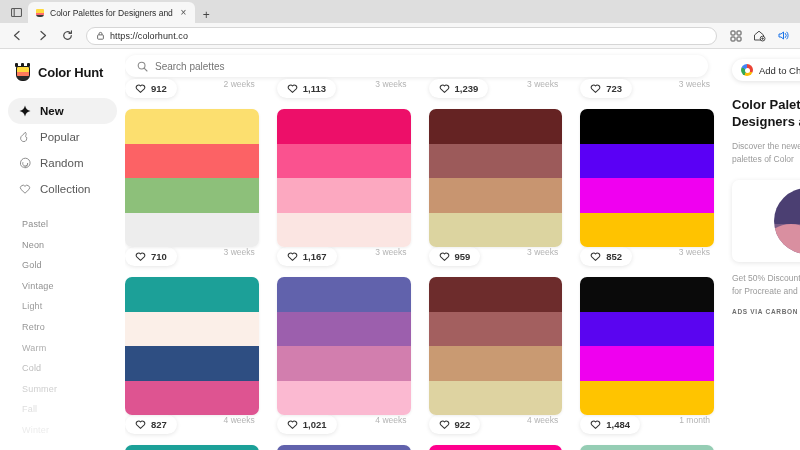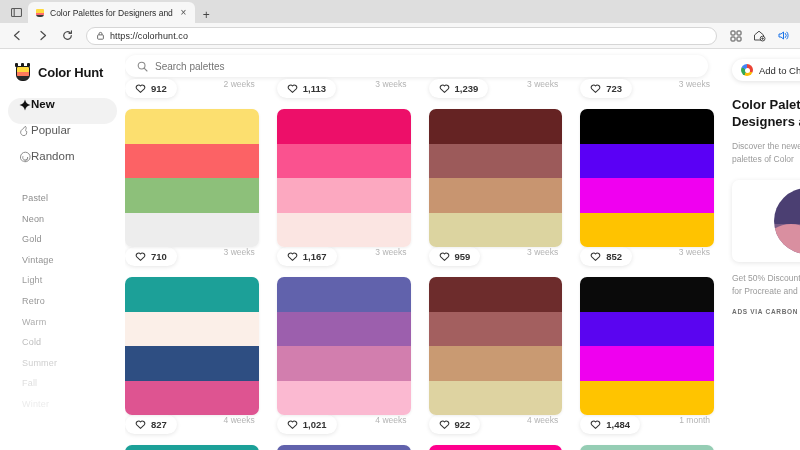--- a/index.html
+++ b/index.html
@@ -73,21 +73,21 @@
   .logo .cup-body {
     position:absolute; top:3px; left:1.5px; width:14px; height:15px;
     border-radius:2px 2px 6px 6px;
     background:linear-gradient(#ffd93d 0 42%, #ff7a5c 42% 72%, #2a2a2a 72% 100%);
     border:1.6px solid #1a1a1a;
   }
   .brand-name { font-size:13px; font-weight:bold; color:#161616; letter-spacing:-0.2px; }
 
   .nav { margin-top:13px; padding:0 8px; }
   .nav-item {
-    display:flex; align-items:flex-start; 
+    display:flex; align-items:center; gap:9px;
     height:26px; padding:0 10px; border-radius:13px;
     font-size:11.5px; color:#585858;
   }
   .nav-item.active { background:#f2f2f2; color:#111; font-weight:bold; }
   .nav-ico { width:13px; height:13px; display:flex; align-items:center; justify-content:center; flex:0 0 13px; }
 
   .tags { margin-top:12px; padding:0 0 0 22px; }
   .tag { font-size:9px; color:#8c8c8c; height:20.6px; line-height:20.6px; letter-spacing:0.2px; }
 
   
@@ -265,20 +265,28 @@
           </span>
           <span>Popular</span>
         </div>
         <div class="nav-item">
           <span class="nav-ico">
             <svg width="12" height="12" viewBox="0 0 12 12">
                 <path d="M6 10.8a4.8 4.8 0 1 0-4.5-4.9 3.6 3.6 0 1 0 7.1 0.3 2.5 2.5 0 1 1-4.8-0.6" fill="none" stroke="#888" stroke-width="0.95" stroke-linecap="round"></path>
               </svg>
           </span>
           <span>Random</span>
+        </div>
+        <div class="nav-item">
+          <span class="nav-ico">
+            <svg width="12" height="12" viewBox="0 0 12 12">
+                <path d="M6 10.2 1.9 6.3A2.5 2.5 0 0 1 6 3.3a2.5 2.5 0 0 1 4.1 3Z" fill="none" stroke="#888" stroke-width="0.95" stroke-linejoin="round"></path>
+              </svg>
+          </span>
+          <span>Collection</span>
         </div>
       </div>
 
       <div class="tags">
         <div class="tag" style="color:#8c8c8c">Pastel</div>
         <div class="tag" style="color:#8c8c8c">Neon</div>
         <div class="tag" style="color:#8f8f8f">Gold</div>
         <div class="tag" style="color:#939393">Vintage</div>
         <div class="tag" style="color:#9c9c9c">Light</div>
         <div class="tag" style="color:#979797">Retro</div>

